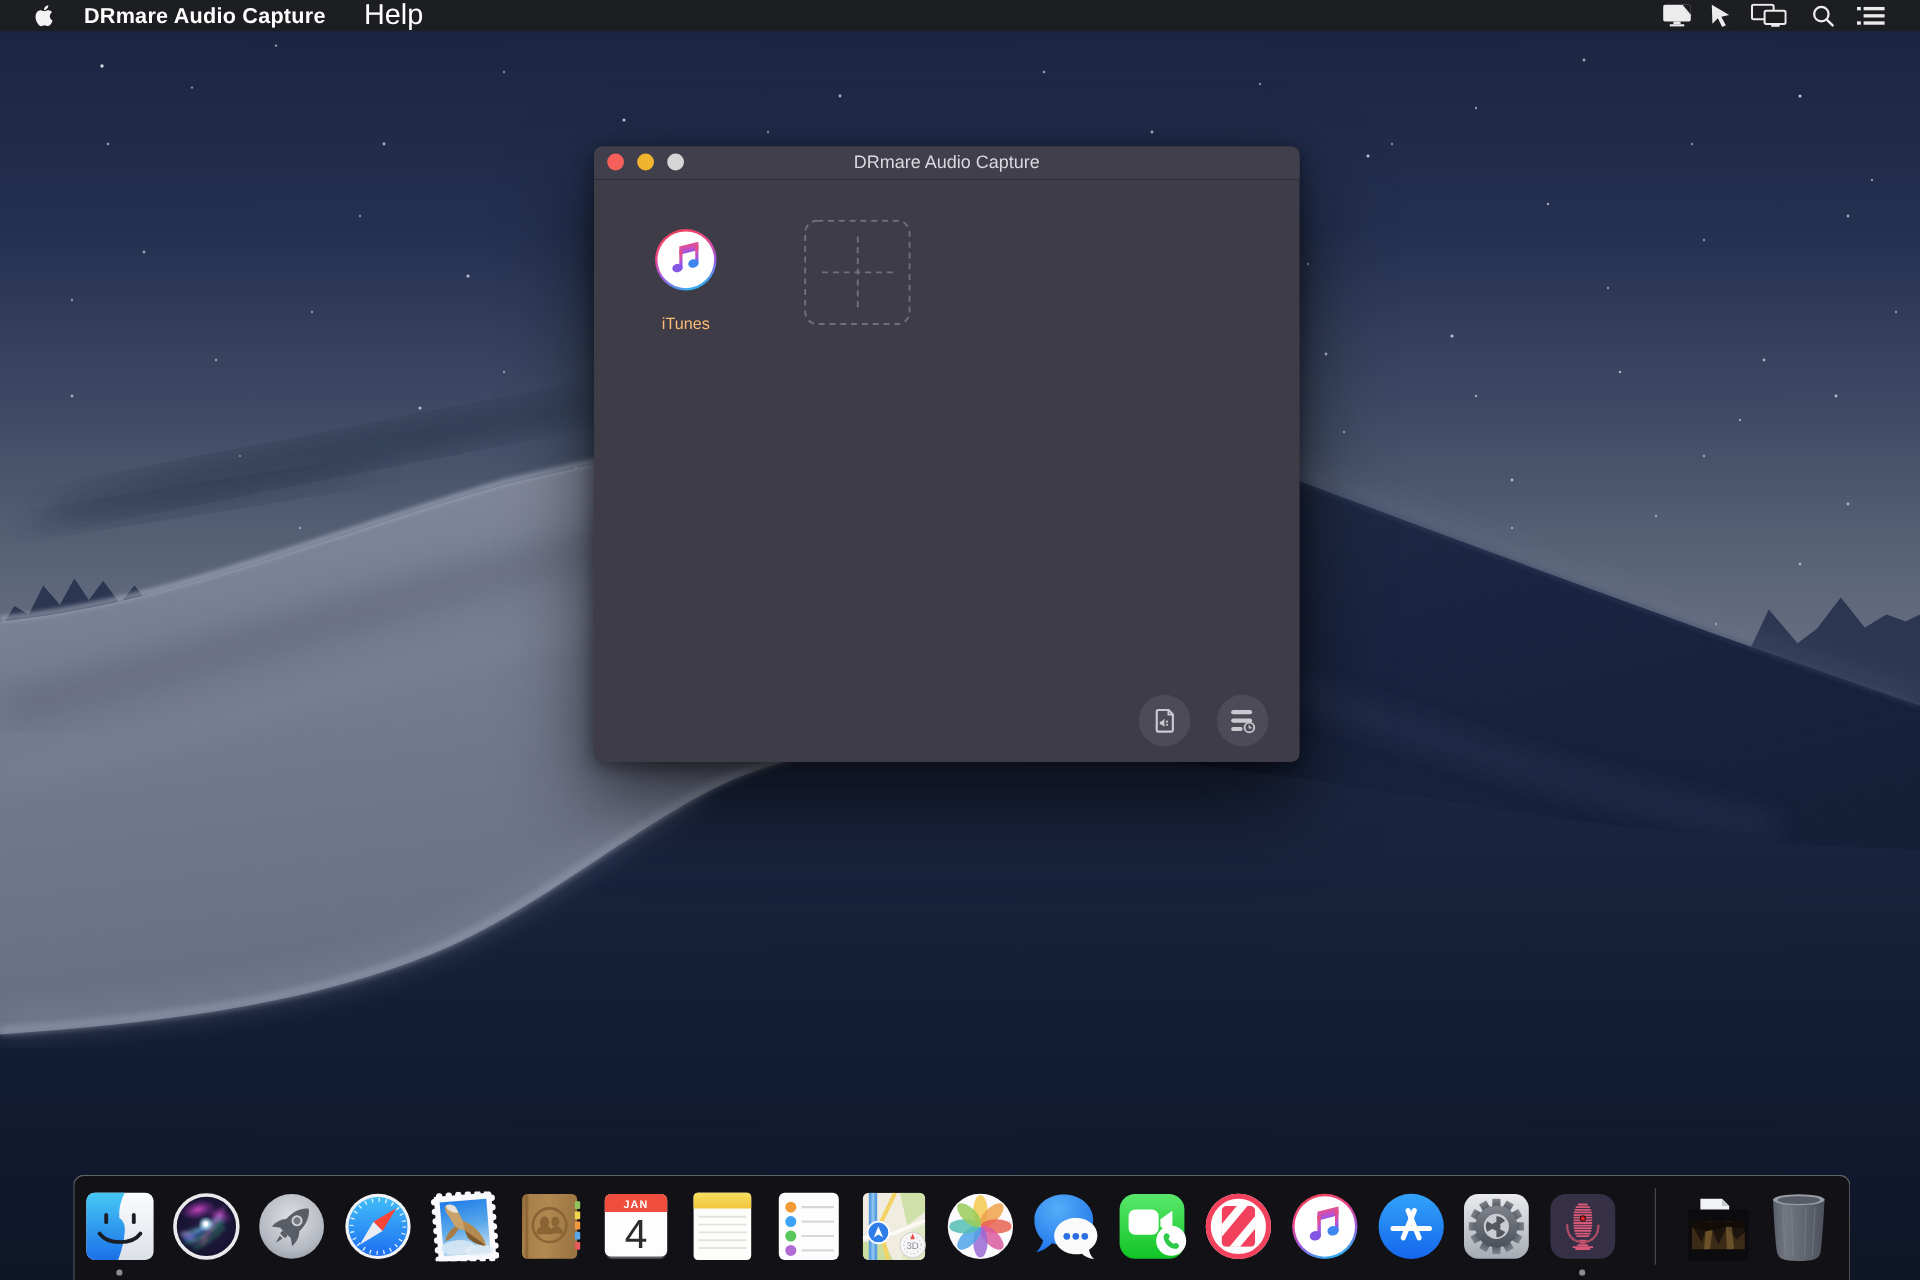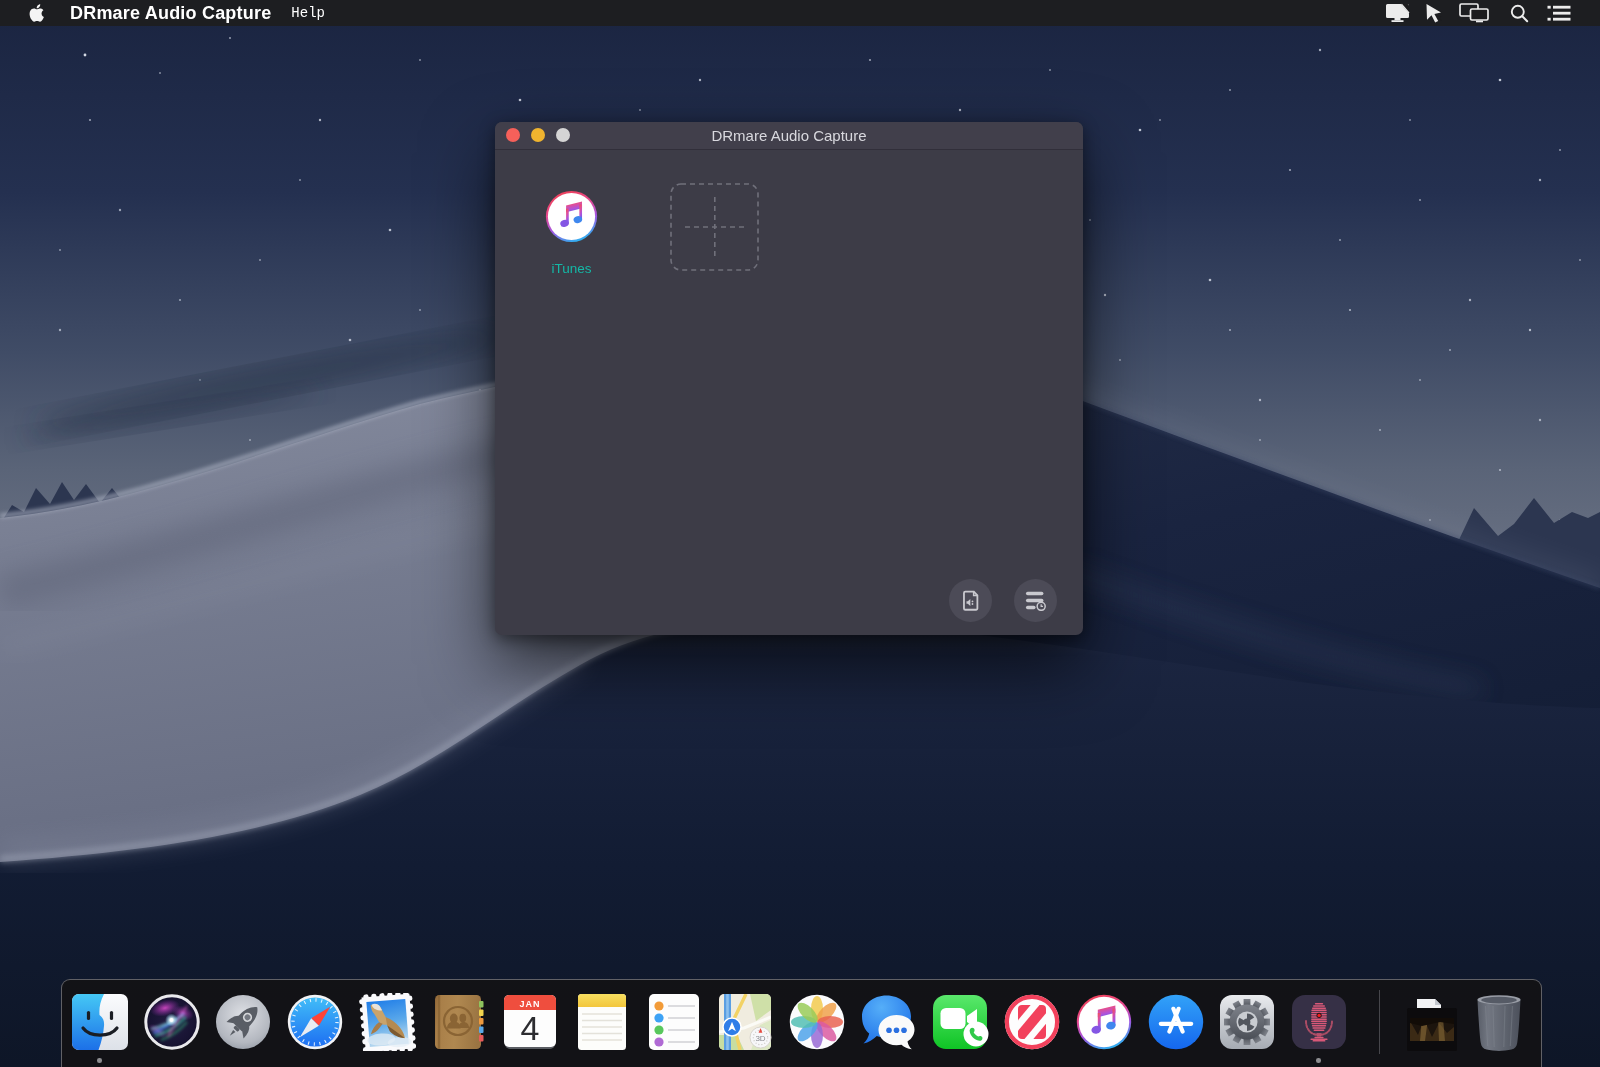--- a/index.html
+++ b/index.html
@@ -3,35 +3,35 @@
 <style>
   html,body{margin:0;padding:0;width:1600px;height:1067px;overflow:hidden;background:#111;
     font-family:"Liberation Sans",sans-serif;}
   #screen{position:relative;width:1600px;height:1067px;overflow:hidden;}
   #wall{position:absolute;left:0;top:0;}
   
   #menubar{position:absolute;left:0;top:0;width:1600px;height:26px;background:rgba(30,30,32,.97);
     display:flex;align-items:center;color:#fff;}
   #menubar .apple{margin-left:28px;width:17px;height:21px;display:flex;align-items:center;justify-content:center;}
   #menubar .appname{font-weight:bold;font-size:18px;margin-left:25px;letter-spacing:.2px;}
-  #menubar .help{font-size:14px;margin-left:20px;font-family:Liberation Mono, monospace;}
+  #menubar .help{font-size:24px;margin-left:32px;}
   #mright{position:absolute;right:29px;top:0;height:26px;display:flex;align-items:center;}
   
   #win{position:absolute;left:495px;top:122px;width:588px;height:513px;border-radius:7px;
     background:#3d3c47;box-shadow:0 30px 70px rgba(0,0,0,.65), 0 4px 16px rgba(0,0,0,.45);}
   #titlebar{position:absolute;left:0;top:0;right:0;height:27px;background:#413f4b;
     border-radius:7px 7px 0 0;border-bottom:1px solid #312f3a;}
   .tl{position:absolute;top:5.5px;width:14px;height:14px;border-radius:50%;}
   #tl-r{left:11px;background:#f6605a;}
   #tl-y{left:36px;background:#f0b42f;}
   #tl-g{left:61px;background:#d5d5d5;}
   #wtitle{position:absolute;left:0;right:0;top:0;height:27px;line-height:28px;text-align:center;
     color:#d8d8de;font-size:15px;font-weight:normal;}
   #itunes-item{position:absolute;left:49px;top:67px;width:55px;text-align:center;}
-  #itunes-item .lab{margin-top:13px;color:#14b8a6;font-size:13.5px;}
+  #itunes-item .lab{margin-top:13px;color:#fdba74;font-size:13.5px;}
   .cbtn{position:absolute;width:43px;height:43px;border-radius:50%;background:#4c4b57;
     display:flex;align-items:center;justify-content:center;}
   #cbtn1{left:454px;top:457px;}
   #cbtn2{left:519px;top:457px;}
   
   #dock{position:absolute;left:61px;top:979px;width:1481px;height:92px;
     background:rgba(18,18,21,.92);border:1px solid rgba(150,150,156,.6);border-bottom:none;
     border-radius:9px 9px 0 0;box-sizing:border-box;}
   .dicon{position:absolute;top:993px;width:58px;height:58px;}
   .ddot{position:absolute;top:1058px;width:4.5px;height:4.5px;border-radius:50%;background:#8d8d90;}

